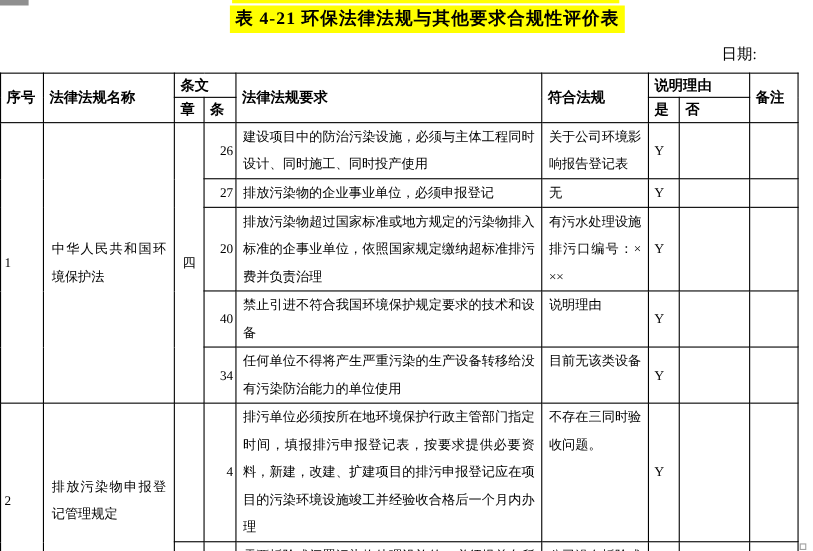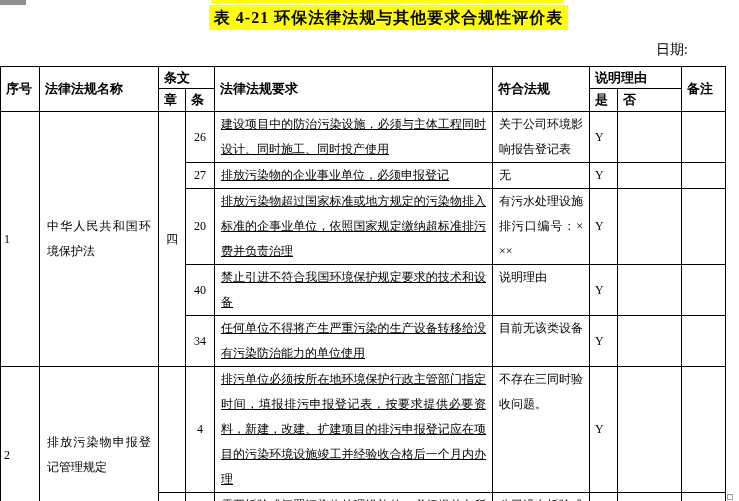--- a/index.html
+++ b/index.html
@@ -60,22 +60,22 @@
   }
   .compliance th {
     font-size: 13px;
     font-weight: bold;
     vertical-align: middle;
     line-height: 18px;
   }
   td.c-seq  { vertical-align: middle; padding: 0 3px; }
   td.c-name { vertical-align: middle; text-align: justify; padding: 0 7px; }
   td.c-chap { vertical-align: middle; text-align: center; padding: 0 2px; }
-  td.c-art  { vertical-align: middle; text-align: center; padding: 0 2px; }
-  td.c-req  { vertical-align: top; text-align: justify; padding: 0 6px; text-decoration: underline; }
+  td.c-art  { vertical-align: middle; text-align: right; padding: 0 2px; }
+  td.c-req  { vertical-align: top; text-align: justify; padding: 0 6px; }
   td.c-stat { vertical-align: top; text-align: justify; padding: 0 6px; }
   td.c-yes  { vertical-align: middle; }
   .resize-handle {
     position: absolute; left: 727px; top: 494px;
     width: 6px; height: 6px;
     border: 1px solid #a0a0a0;
     background: #ffffff;
   }
 </style>
 </head>

